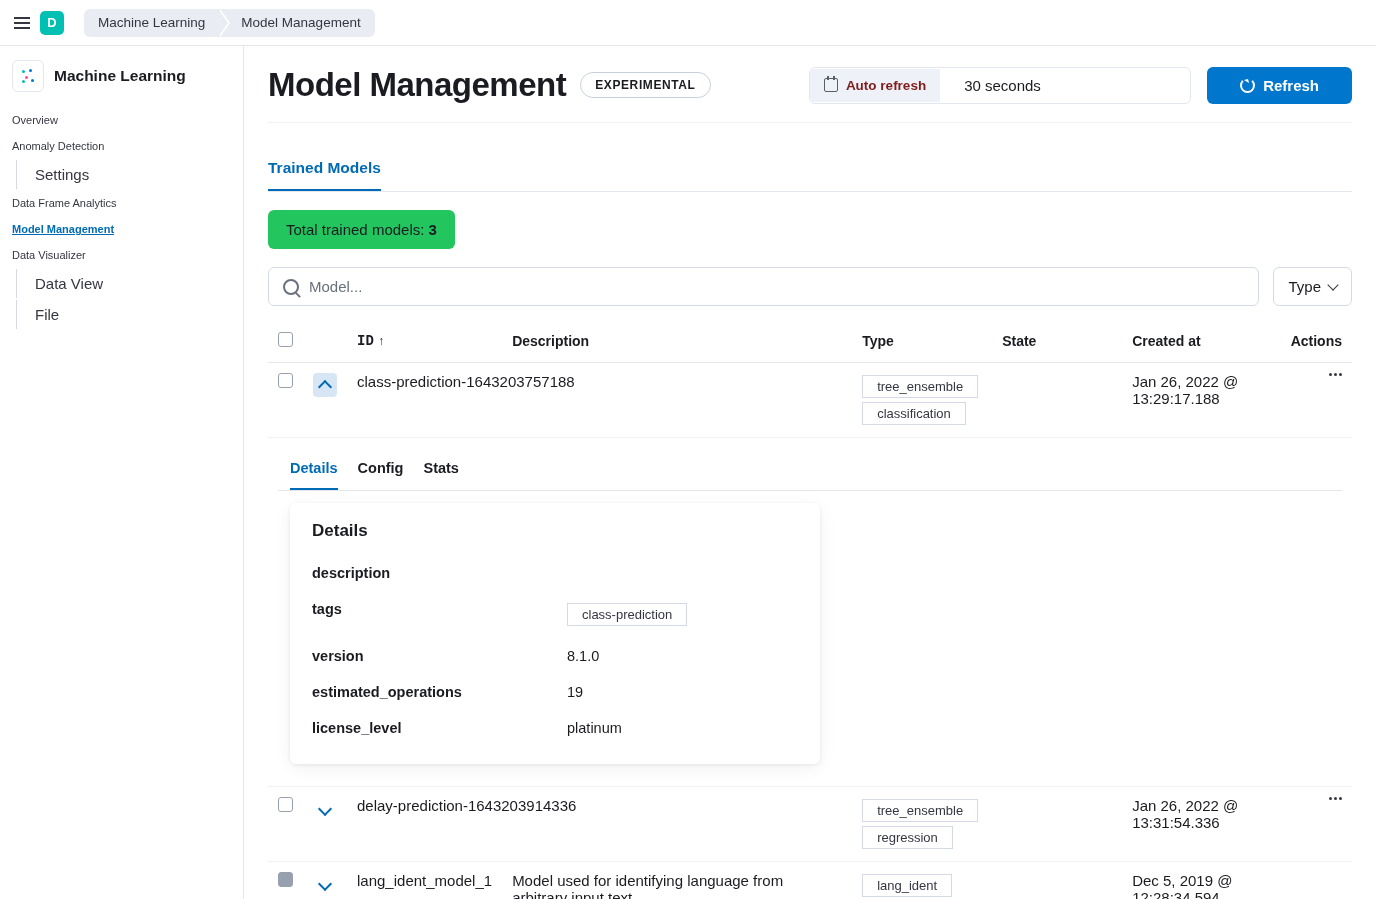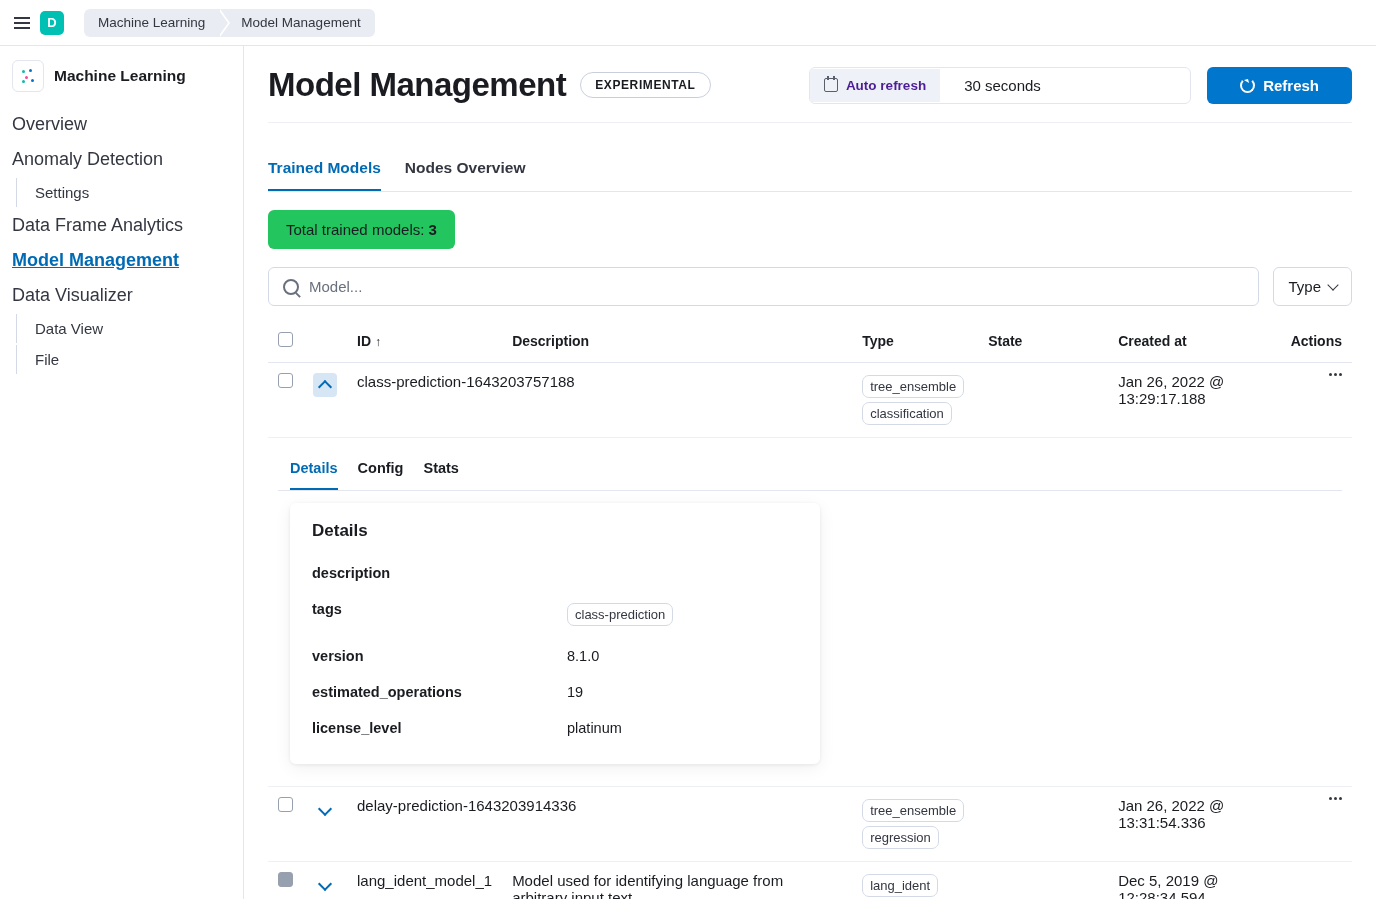--- a/index.html
+++ b/index.html
@@ -17,31 +17,31 @@
   .crumb::before { content:''; position:absolute; right:-11px; top:0; border-left:10px solid #fff; border-top:14px solid transparent; border-bottom:14px solid transparent; z-index:1; }
   .crumb:last-child::after, .crumb:last-child::before { display:none; }
   .crumb:not(:first-child) { padding-left:22px; }
 
   .main-layout { display:flex; height: calc(100vh - 46px); }
   .sidebar { width:244px; border-right:1px solid #e3e6ef; padding:14px 12px; background:#fff; flex-shrink:0; }
   .sidebar-header { display:flex; align-items:center; gap:10px; margin-bottom:16px; }
   .sidebar-icon-box { width:32px; height:32px; border:1px solid #e3e6ef; border-radius:6px; display:flex; align-items:center; justify-content:center; }
   .sidebar-title { font-weight:700; font-size:15.5px; }
   .nav { display:flex; flex-direction:column; gap:2px; }
-  .nav-item { padding:6px 0; font-size:18px; color:#343741; cursor:pointer; }
+  .nav-item { padding:6px 0; font-size:11px; color:#343741; cursor:pointer; }
   .nav-sub { padding:6px 0 6px 18px; font-size:15px; color:#343741; cursor:pointer; border-left:1px solid #d3dae6; margin-left:4px; }
   .nav-item.active { color:#006bb4; font-weight:700; text-decoration:underline; }
 
   .content { flex:1; padding:20px 24px; overflow:auto; }
   .page-header { display:flex; align-items:center; gap:14px; padding-bottom:18px; border-bottom:1px solid #eef0f5; }
   .page-title { font-size:33px; font-weight:700; letter-spacing:-0.5px; }
   .badge-experimental { border:1px solid #c9cfda; border-radius:18px; padding:5px 14px; font-size:12px; font-weight:700; letter-spacing:0.6px; }
   .header-right { margin-left:auto; display:flex; align-items:center; gap:16px; }
   .autorefresh { display:flex; align-items:center; border:1px solid #e3e6ef; border-radius:6px; overflow:hidden; }
-  .autorefresh-label { background:#eef1f7; padding:9px 14px; display:flex; align-items:center; gap:8px; font-size:13.5px; font-weight:600; color:#4c1d95;}
+  .autorefresh-label { background:#eef1f7; padding:9px 14px; display:flex; align-items:center; gap:8px; font-size:13.5px; font-weight:600; color:#7f1d1d;}
   .autorefresh-value { padding:9px 24px; min-width:250px; font-size:15px;}
   .btn-primary { background:#0077cc; color:#fff; border:none; border-radius:6px; padding:10px 33px; font-size:15px; font-weight:600; cursor:pointer; display:flex; align-items:center; gap:8px;}
   .refresh-icon { width:15px; height:15px; border:2px solid #fff; border-radius:50%; border-top-color:transparent; position:relative;}
   .refresh-icon::after { content:''; position:absolute; top:-4px; left:3px; border:3px solid transparent; border-bottom-color:#fff; transform:rotate(30deg);}
 
   .tabs { display:flex; border-bottom:1px solid #e3e6ef; margin-top:26px; gap:24px; }
   .tab { padding:10px 0 12px; font-size:15.5px; font-weight:700; color:#343741; cursor:pointer; border-bottom:2px solid transparent; }
   .tab.active { color:#006bb4; border-bottom-color:#006bb4; }
 
   .count-pill { background:#22c55e; display:inline-block; padding:11px 18px; border-radius:6px; margin-top:18px; font-size:15px;text-align:center;}
@@ -55,21 +55,21 @@
   table.models th { text-align:left; font-weight:700; font-size:14px; padding:12px 10px; border-bottom:1px solid #e3e6ef; }
   table.models th:last-child { text-align:right; }
   table.models td { padding:10px 10px; vertical-align:top; font-size:15px; border-bottom:1px solid #eef0f5; }
   .checkbox { width:15px; height:15px; border:1px solid #97a0af; border-radius:3px; display:inline-block; background:#fff;}
   .checkbox.semi { background:#97a0af; }
   .expand-btn { width:24px; height:24px; border-radius:4px; display:flex; align-items:center; justify-content:center; cursor:pointer;}
   .expand-btn.open { background:#d7e6f5; }
   .chev { width:10px; height:10px; border-right:2px solid #006bb4; border-bottom:2px solid #006bb4; transform:rotate(45deg); }
   .chev.up { transform:rotate(-135deg); margin-top:4px;}
   .sort-arrow { display:inline-block; margin-left:4px; font-size:12px;}
-  .tag { display:inline-block; border:1px solid #d3dae6; border-radius:7px; padding:3px 7px; font-size:13px; margin:2px 4px 2px 0; color:#343741;}
+  .tag { display:inline-block; border:1px solid #d3dae6; border-radius:0; padding:3px 14px; font-size:13px; margin:2px 4px 2px 0; color:#343741;}
   .actions-icon { display:inline-flex; gap:2px; cursor:pointer; float:right;}
   .actions-icon span { width:3px; height:3px; background:#343741; border-radius:50%; }
 
   .expanded-row td { padding:0; }
   .inner-tabs { display:flex; gap:20px; padding:0 12px; border-bottom:1px solid #e3e6ef; }
   .inner-tab { padding:12px 0; font-weight:700; font-size:14.5px; cursor:pointer; border-bottom:2px solid transparent; }
   .inner-tab.active { color:#006bb4; border-bottom-color:#006bb4; }
 
   .details-card { margin:12px; background:#fff; border-radius:6px; box-shadow:0 1px 4px rgba(0,0,0,0.08), 0 4px 18px rgba(0,0,0,0.06); padding:18px 22px; width:530px;}
   .details-card h3 { font-size:17px; font-weight:700; margin-bottom:14px;}
@@ -84,21 +84,21 @@
   .scatter-icon { width:16px; height:16px; position:relative; }
   .scatter-icon span { position:absolute; width:3px; height:3px; background:#0077cc; border-radius:50%; }
   .scatter-icon span:nth-child(1){top:2px;left:2px;background:#00bfb3;}
   .scatter-icon span:nth-child(2){top:1px;left:9px;}
   .scatter-icon span:nth-child(3){top:8px;left:5px;background:#f04e98;}
   .scatter-icon span:nth-child(4){top:11px;left:11px;}
   .scatter-icon span:nth-child(5){top:12px;left:2px;background:#00bfb3;}
 
   .chev-down { width:8px; height:8px; border-right:1.5px solid #343741; border-bottom:1.5px solid #343741; transform:rotate(45deg); margin-bottom:3px;}
 
-  .col-id { width: 135px; }
+  .col-id { width: 135px; font-family: Liberation Mono, monospace; }
   .col-desc { width: 350px; }
   .col-state { width: 130px; }
   .col-actions { width: 70px; }
 
   .calendar-icon { width:14px; height:14px; border:1.5px solid #5a606b; border-radius:2px; position:relative;}
   .calendar-icon::before{ content:''; position:absolute; top:-3px; left:2px; width:2px; height:4px; background:#5a606b;}
   .calendar-icon::after{ content:''; position:absolute; top:-3px; right:2px; width:2px; height:4px; background:#5a606b;}
 </style>
 </head>
 <body>
@@ -156,21 +156,20 @@
         </div>
         <button class="btn-primary">
           <span class="refresh-icon"></span>
           <span>Refresh</span>
         </button>
       </div>
     </div>
 
     <div class="tabs">
       <div class="tab active">Trained Models</div>
-      <div class="tab">Nodes Overview</div>
     </div>
 
     <div class="count-pill">
       <span>Total trained models: </span><b>3</b>
     </div>
 
     <div class="search-row">
       <div class="search-box">
         <span class="search-icon-svg"></span>
         <span>Model...</span>

